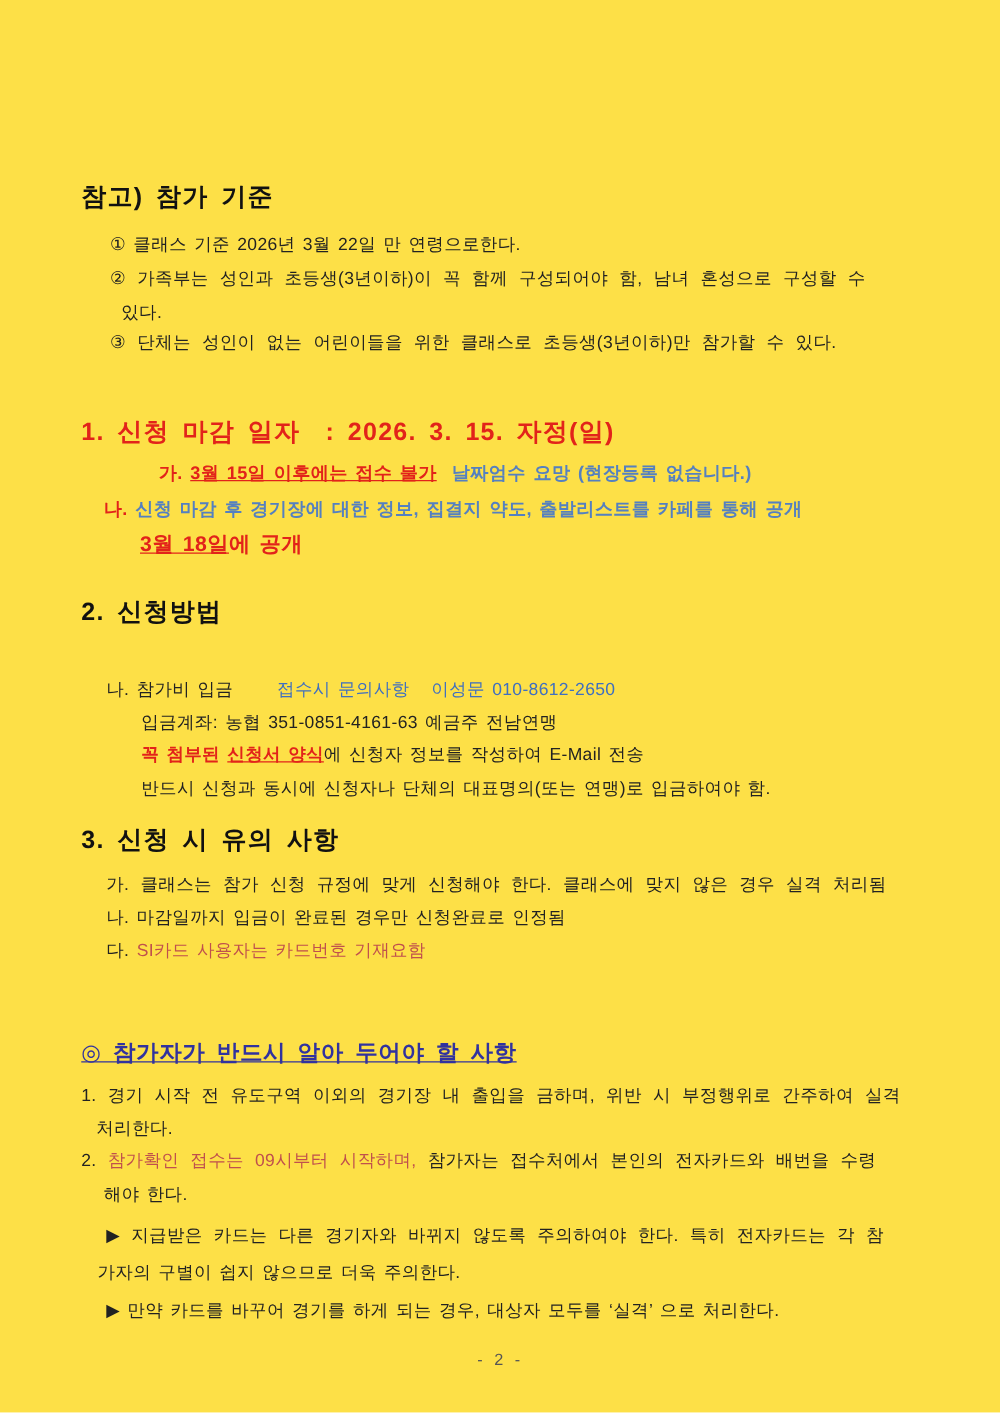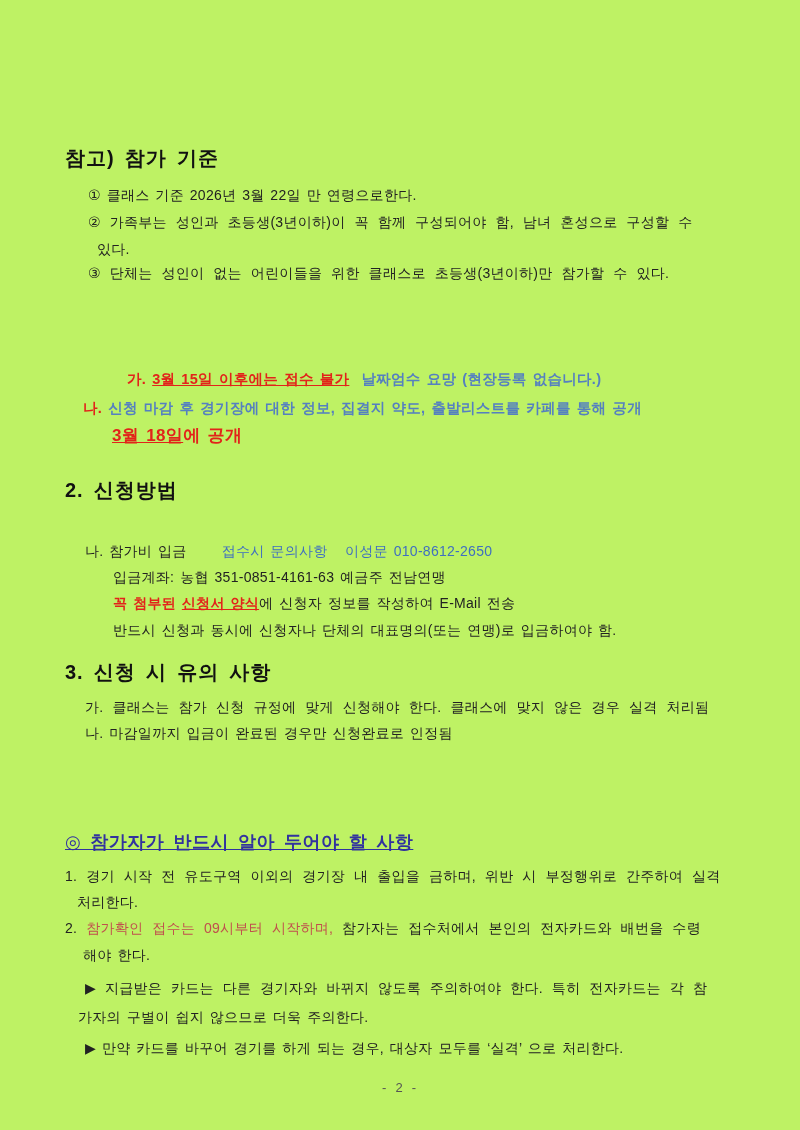--- a/index.html
+++ b/index.html
@@ -1,19 +1,19 @@
 <!DOCTYPE html>
 <html><head>
 <meta charset="utf-8">
 <style>
   html,body{margin:0;padding:0;background:#ffffff;}
   .page{
     position:relative;
     width:800px;height:1130px;
-    background:#bef264;
+    background:#fde047;
     font-family:"Liberation Sans","DejaVu Sans",sans-serif;
     color:#222;
     overflow:hidden;
   }
   .line{
     position:absolute;
     white-space:pre;
     font-size:14px;
     line-height:20px;
     word-spacing:0.12em;
@@ -54,33 +54,35 @@
 <body>
 
 <div class="page">
 
   <div class="line h1" style="left:65px;top:148px;">참고) 참가 기준</div>
   <div class="line" style="left:88px;top:185px;">① 클래스 기준 2026년 3월 22일 만 연령으로한다.</div>
   <div class="line wide" style="left:88px;top:212px;">② 가족부는 성인과 초등생(3년이하)이 꼭 함께 구성되어야 함, 남녀 혼성으로 구성할 수</div>
   <div class="line" style="left:97px;top:239px;">있다.</div>
   <div class="line wide" style="left:88px;top:263px;">③ 단체는 성인이 없는 어린이들을 위한 클래스로 초등생(3년이하)만 참가할 수 있다.</div>
 
+  <div class="line h1 h1-red" style="left:65px;top:336px;">1. 신청 마감 일자  : 2026. 3. 15. 자정(일)</div>
   <div class="line bold" style="left:83px;top:369px;font-size:14.5px;margin-left:44px;"><span class="red">가. </span><span class="red u">3월 15일 이후에는 접수 불가</span><span class="blue">  날짜엄수 요망 (현장등록 없습니다.)</span></div>
   <div class="line bold" style="left:83px;top:398px;font-size:14.5px;"><span class="red">나. </span><span class="blue">신청 마감 후 경기장에 대한 정보, 집결지 약도, 출발리스트를 카페를 통해 공개</span></div>
   <div class="line bold" style="left:112px;top:426px;font-size:17px;"><span class="red u">3월 18일</span><span class="red">에 공개</span></div>
 
   <div class="line h1" style="left:65px;top:480px;">2. 신청방법</div>
   <div class="line" style="left:85px;top:541px;"><span>나. 참가비 입금      </span><span class="blue2">접수시 문의사항   이성문 010-8612-2650</span></div>
   <div class="line" style="left:113px;top:567px;">입금계좌: 농협 351-0851-4161-63 예금주 전남연맹</div>
   <div class="line" style="left:113px;top:593px;"><span class="red bold">꼭 첨부된 </span><span class="red bold u">신청서 양식</span><span>에 신청자 정보를 작성하여 E-Mail 전송</span></div>
   <div class="line" style="left:113px;top:620px;">반드시 신청과 동시에 신청자나 단체의 대표명의(또는 연맹)로 입금하여야 함.</div>
 
   <div class="line h1" style="left:65px;top:662px;">3. 신청 시 유의 사항</div>
   <div class="line wide" style="left:85px;top:697px;">가. 클래스는 참가 신청 규정에 맞게 신청해야 한다. 클래스에 맞지 않은 경우 실격 처리됨</div>
   <div class="line" style="left:85px;top:723px;">나. 마감일까지 입금이 완료된 경우만 신청완료로 인정됨</div>
+  <div class="line" style="left:85px;top:750px;"><span>다. </span><span class="red-muted">SI카드 사용자는 카드번호 기재요함</span></div>
 
   <div class="line notice-title" style="left:65px;top:832px;">◎ 참가자가 반드시 알아 두어야 할 사항</div>
   <div class="line wide" style="left:65px;top:866px;">1. 경기 시작 전 유도구역 이외의 경기장 내 출입을 금하며, 위반 시 부정행위로 간주하여 실격</div>
   <div class="line" style="left:77px;top:892px;">처리한다.</div>
   <div class="line wide" style="left:65px;top:918px;"><span>2. </span><span class="red-muted">참가확인 접수는 09시부터 시작하며,</span><span> 참가자는 접수처에서 본인의 전자카드와 배번을 수령</span></div>
   <div class="line" style="left:83px;top:945px;">해야 한다.</div>
   <div class="line wide" style="left:85px;top:978px;">▶ 지급받은 카드는 다른 경기자와 바뀌지 않도록 주의하여야 한다. 특히 전자카드는 각 참</div>
   <div class="line" style="left:78px;top:1007px;">가자의 구별이 쉽지 않으므로 더욱 주의한다.</div>
   <div class="line" style="left:85px;top:1038px;">▶ 만약 카드를 바꾸어 경기를 하게 되는 경우, 대상자 모두를 ‘실격’ 으로 처리한다.</div>
 

